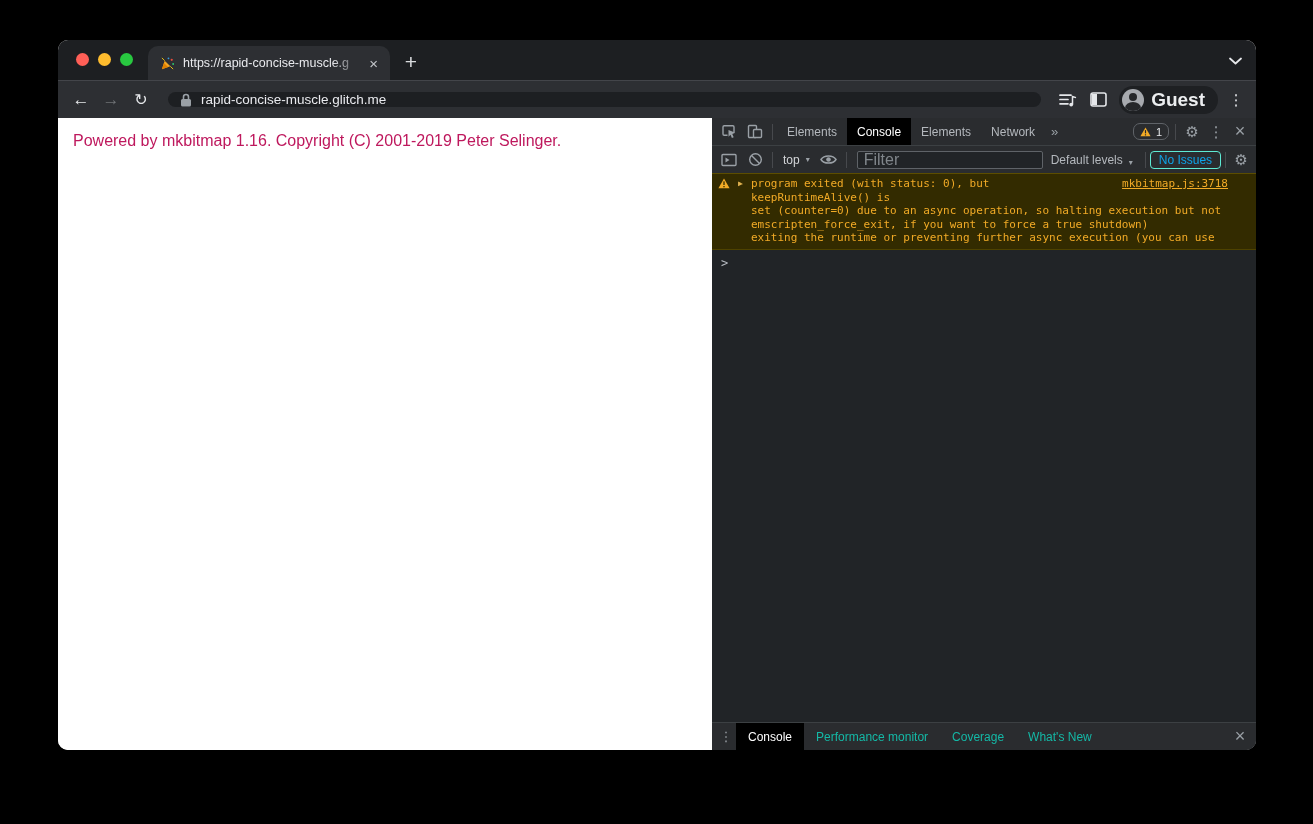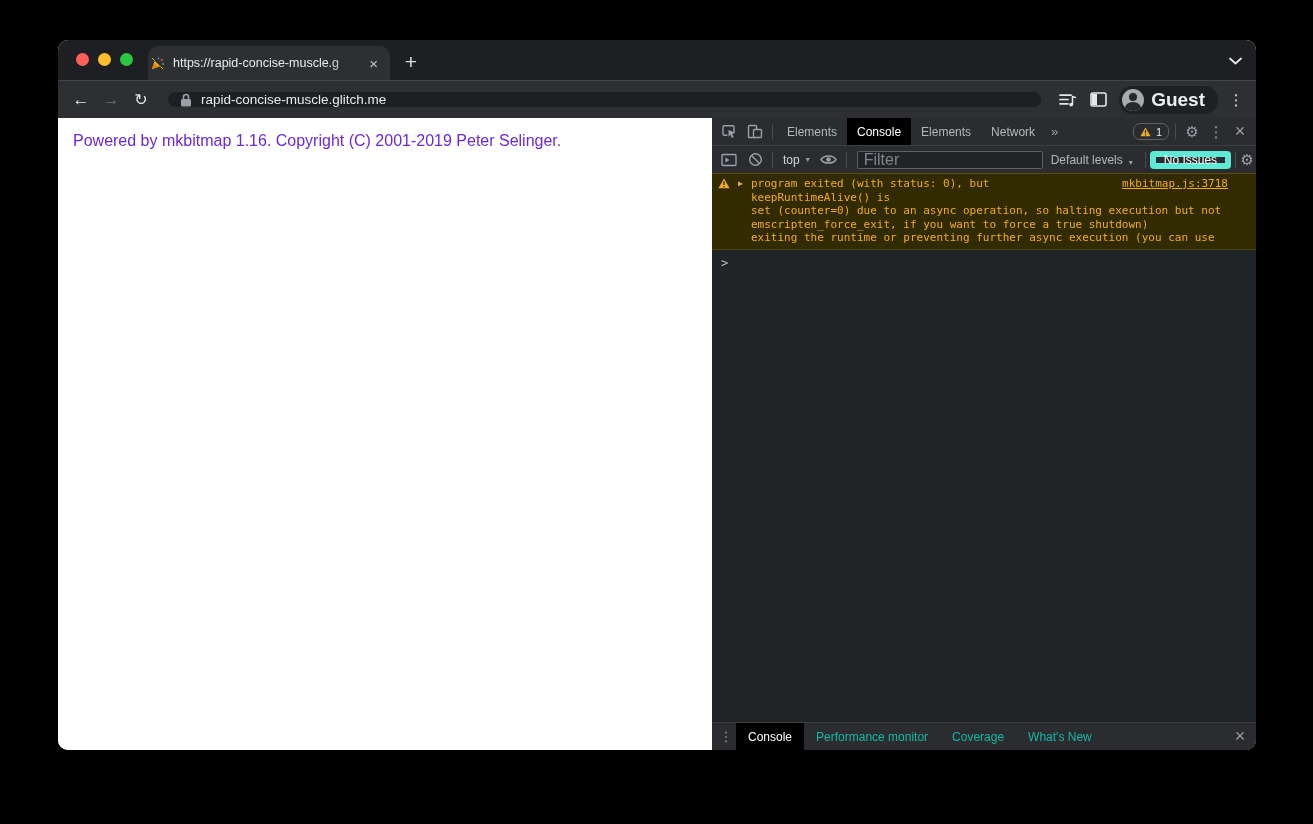--- a/index.html
+++ b/index.html
@@ -9,21 +9,21 @@
   .window{position:absolute;left:58px;top:40px;width:1198px;height:710px;border-radius:10px;
     overflow:hidden;display:flex;flex-direction:column;background:#fff;
     box-shadow:0 18px 60px rgba(0,0,0,.7);}
 
   
   .tabstrip{position:relative;height:40px;background:#1d1f22;flex:none;}
   .traffic{position:absolute;left:18px;top:13px;display:flex;gap:9px;}
   .traffic span{width:13px;height:13px;border-radius:50%;display:block;}
   .t-red{background:#ff5f57}.t-yellow{background:#febc2e}.t-green{background:#28c840}
   .tab{position:absolute;left:90px;bottom:0;width:242px;height:34px;background:#2d2f33;
-    border-radius:10px 10px 0 0;display:flex;align-items:center;padding:0 8px 0 2px;}
+    border-radius:10px 10px 0 0;display:flex;align-items:center;padding:0 8px 0 12px;}
   .tab-title{flex:1;margin-left:8px;color:#e9eaee;font-size:12.5px;white-space:nowrap;overflow:hidden;
     -webkit-mask-image:linear-gradient(90deg,#000 82%,transparent 98%);
     mask-image:linear-gradient(90deg,#000 82%,transparent 98%);}
   .tab-close{color:#c2c5c9;font-size:15px;line-height:1;padding:2px 4px;border-radius:4px;}
   .newtab{position:absolute;left:339px;top:8px;width:28px;height:28px;color:#d9dbde;font-size:21px;
     display:flex;align-items:center;justify-content:center;border-radius:50%;font-weight:300;}
   .strip-chevron{position:absolute;right:10px;top:10px;width:22px;height:22px;display:flex;
     align-items:center;justify-content:center;}
 
   
@@ -41,21 +41,21 @@
     align-items:center;gap:7px;padding:3px 13px 3px 3px;}
   .guest-avatar{width:22px;height:22px;border-radius:50%;background:#a7aaaf;position:relative;overflow:hidden;}
   .guest-avatar::before{content:"";position:absolute;left:7px;top:4px;width:8px;height:8px;border-radius:50%;background:#26282b;}
   .guest-avatar::after{content:"";position:absolute;left:3px;top:13px;width:16px;height:12px;border-radius:50%;background:#26282b;}
   .guest-label{color:#eceef0;font-size:19px;font-weight:bold;}
   .browser-menu{width:24px;text-align:center;color:#e5e7ea;font-size:15px;letter-spacing:0;}
 
   
   .content{flex:1;display:flex;min-height:0;}
   .page{width:630px;background:#fff;flex:none;}
-  .page-text{padding:14px 0 0 15px;font-size:16px;color:#6d28d9;}
+  .page-text{padding:14px 0 0 15px;font-size:16px;color:#be185d;}
 
   
   .devtools{flex:1;background:#212427;display:flex;flex-direction:column;color:#9aa0a6;
     font-size:12px;min-width:0;margin-left:24px;}
   .dt-row{display:flex;align-items:center;flex:none;}
   .dt-tabbar{height:28px;background:#2a2c2f;border-bottom:1px solid #3c4043;padding:0 4px;}
   .icon-btn{width:26px;height:26px;display:flex;align-items:center;justify-content:center;flex:none;}
   .vdiv{width:1px;height:16px;background:#47494d;margin:0 4px;flex:none;}
   .dt-tab{height:100%;display:flex;align-items:center;padding:0 10px;color:#b4b8bd;white-space:nowrap;}
   .dt-tab.active{background:#000;color:#fff;}
@@ -70,22 +70,22 @@
   .glyph-btn.close{font-size:18px;}
 
   .dt-toolbar{height:27px;background:#2a2c2f;padding:0 4px;}
   .ctx{display:flex;align-items:center;gap:6px;padding:0 6px;color:#d3d5d8;}
   .caret{font-size:8px;color:#9aa0a6;}
   .filter{width:186px;height:18px;margin-left:6px;background:#212427;border:1px solid #5f6368;
     border-radius:2px;color:#e8eaed;font-size:16px;padding:0 6px;outline:none;
     font-family:"Liberation Sans",sans-serif;}
   .filter::placeholder{color:#80868b;}
   .levels{display:flex;align-items:flex-end;gap:6px;padding:0 8px;color:#b4b8bd;white-space:nowrap;}
-  .no-issues{border:6px solid #5eead4;border-radius:4px;height:18px;display:flex;align-items:center;
-    padding:0 8px;color:#ffffff;white-space:nowrap;}
+  .no-issues{border:1px solid #5eead4;border-radius:4px;height:18px;display:flex;align-items:center;
+    padding:0 8px;color:#0ea5e9;white-space:nowrap;}
 
   .dt-messages{flex:1;min-height:0;font-family:"DejaVu Sans Mono",monospace;font-size:11px;
     display:flex;flex-direction:column;}
   .console-warning{background:#332b00;border-top:1px solid #5c4d00;border-bottom:1px solid #4e4200;
     color:#f2ab26;display:flex;padding:3px 8px 4px 6px;line-height:13.5px;}
   .warn-icon-col{flex:none;width:20px;padding-top:1px;}
   .warn-body{flex:1;min-width:0;}
   .warn-line1{display:flex;}
   .expander{flex:none;width:13px;font-size:8px;line-height:13.5px;color:#e0b14e;}
   .warn-link{margin-left:auto;padding-left:12px;margin-right:20px;color:#f2ab26;

